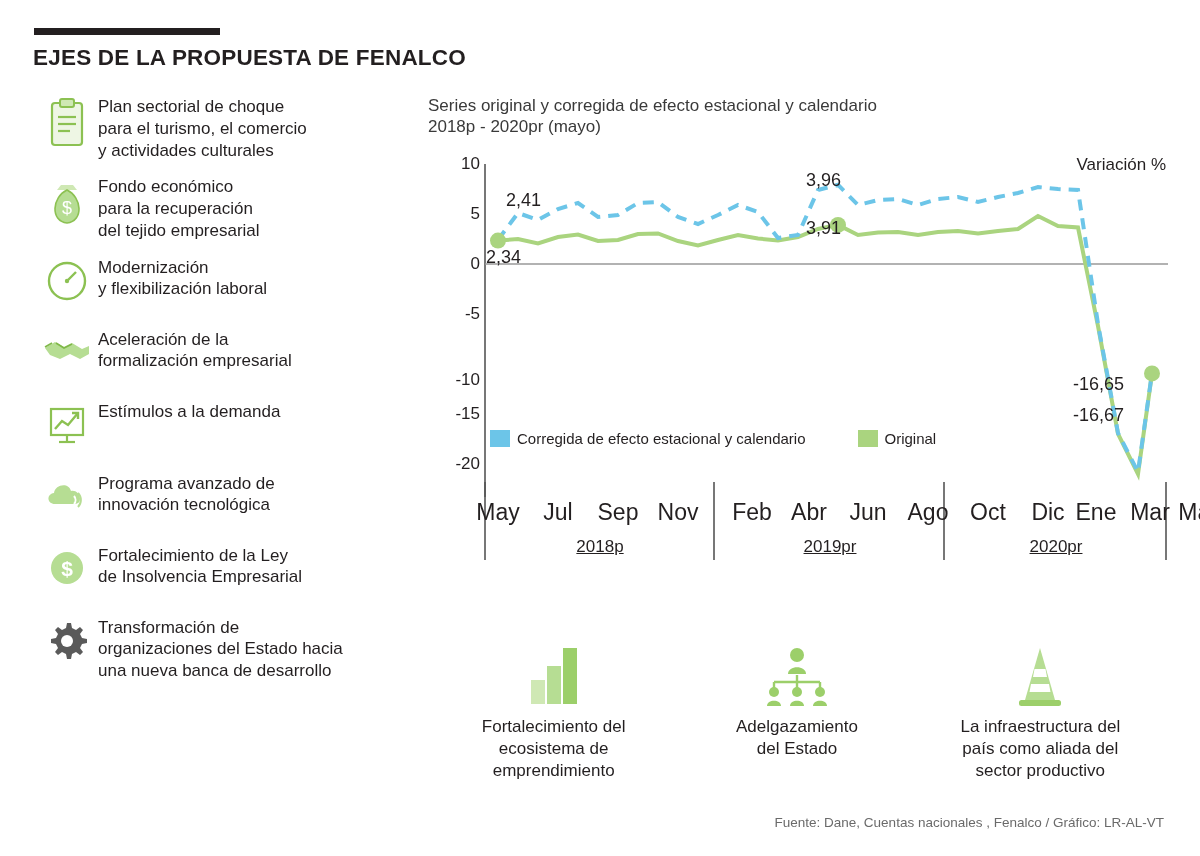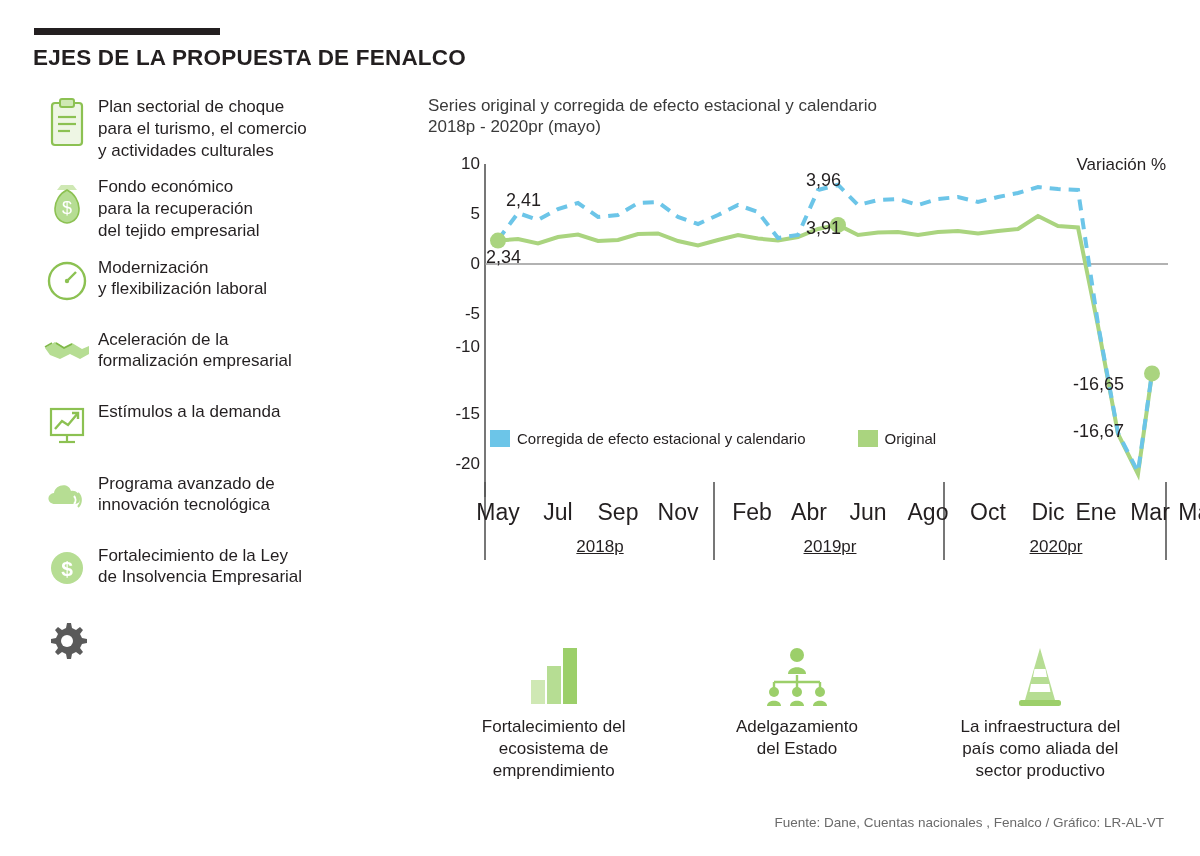--- a/index.html
+++ b/index.html
@@ -299,36 +299,37 @@
       <div class="axis-label">Fortalecimiento de la Ley<br>de Insolvencia Empresarial</div>
     </div>
 
     <div class="axis-item">
       <div class="axis-icon">
         <svg width="46" height="46" viewBox="0 0 46 46">
           <path d="M23 5 l4 0 1 5 4 2 4-3 3 3 -3 4 2 4 5 1 0 4 -5 1 -2 4 3 4 -3 3 -4 -3 -4 2 -1 5 -4 0 -1 -5 -4 -2 -4 3 -3 -3 3 -4 -2 -4 -5 -1 0 -4 5 -1 2 -4 -3 -4 3 -3 4 3 4 -2 z" fill="#5a5a5a"></path>
           <circle cx="23" cy="23" r="6" fill="#ffffff"></circle>
         </svg>
       </div>
+      <div class="axis-label">Transformación de<br>organizaciones del Estado hacia<br>una nueva banca de desarrollo</div>
     </div>
 
   </div>
 
   <div class="chart-block">
     <div class="chart-sub">Series original y corregida de efecto estacional y calendario<br>2018p - 2020pr (mayo)</div>
     <div class="chart-unit">Variación %</div>
 
     <div class="plot-wrap">
 
       <div class="ytick-wrap">
         <div class="ytick" style="top:12px">10</div>
         <div class="ytick" style="top:62px">5</div>
         <div class="ytick" style="top:112px">0</div>
         <div class="ytick" style="top:162px">-5</div>
-        <div class="ytick" style="top:195px">-10</div>
+        <div class="ytick" style="top:228px">-10</div>
         <div class="ytick" style="top:262px">-15</div>
         <div class="ytick" style="top:312px">-20</div>
       </div>
 
       <svg class="svg-plot" width="684" height="345" viewBox="0 0 684 345">
 
         <line x1="1" y1="12" x2="1" y2="345" stroke="#555555" stroke-width="1.6"></line>
         <line x1="228" y1="338" x2="228" y2="300" stroke="#ffffff" stroke-width="0"></line>
 
         <line x1="1" y1="112" x2="684" y2="112" stroke="#999999" stroke-width="1.3"></line>
@@ -347,21 +348,21 @@
         <line x1="230" y1="0" x2="230" y2="78" stroke="#555555" stroke-width="1.6"></line>
         <line x1="460" y1="0" x2="460" y2="78" stroke="#555555" stroke-width="1.6"></line>
         <line x1="682" y1="0" x2="682" y2="78" stroke="#555555" stroke-width="1.6"></line>
       </svg>
 
       <div class="dlabel" style="left:78px; top:38px;">2,41</div>
       <div class="dlabel" style="left:58px; top:95px;">2,34</div>
       <div class="dlabel" style="left:378px; top:18px;">3,96</div>
       <div class="dlabel" style="left:378px; top:66px;">3,91</div>
       <div class="dlabel" style="left:645px; top:222px;">-16,65</div>
-      <div class="dlabel" style="left:645px; top:253px;margin-top:16px;">-16,67</div>
+      <div class="dlabel" style="left:645px; top:253px;">-16,67</div>
 
       <div class="legend">
         <div class="legend-item">
           <span class="legend-sw" style="background:#6cc5e8"></span>
           <span>Corregida de efecto estacional y calendario</span>
         </div>
         <span class="legend-gap"></span>
         <div class="legend-item">
           <span class="legend-sw" style="background:#aad47f"></span>
           <span>Original</span>

